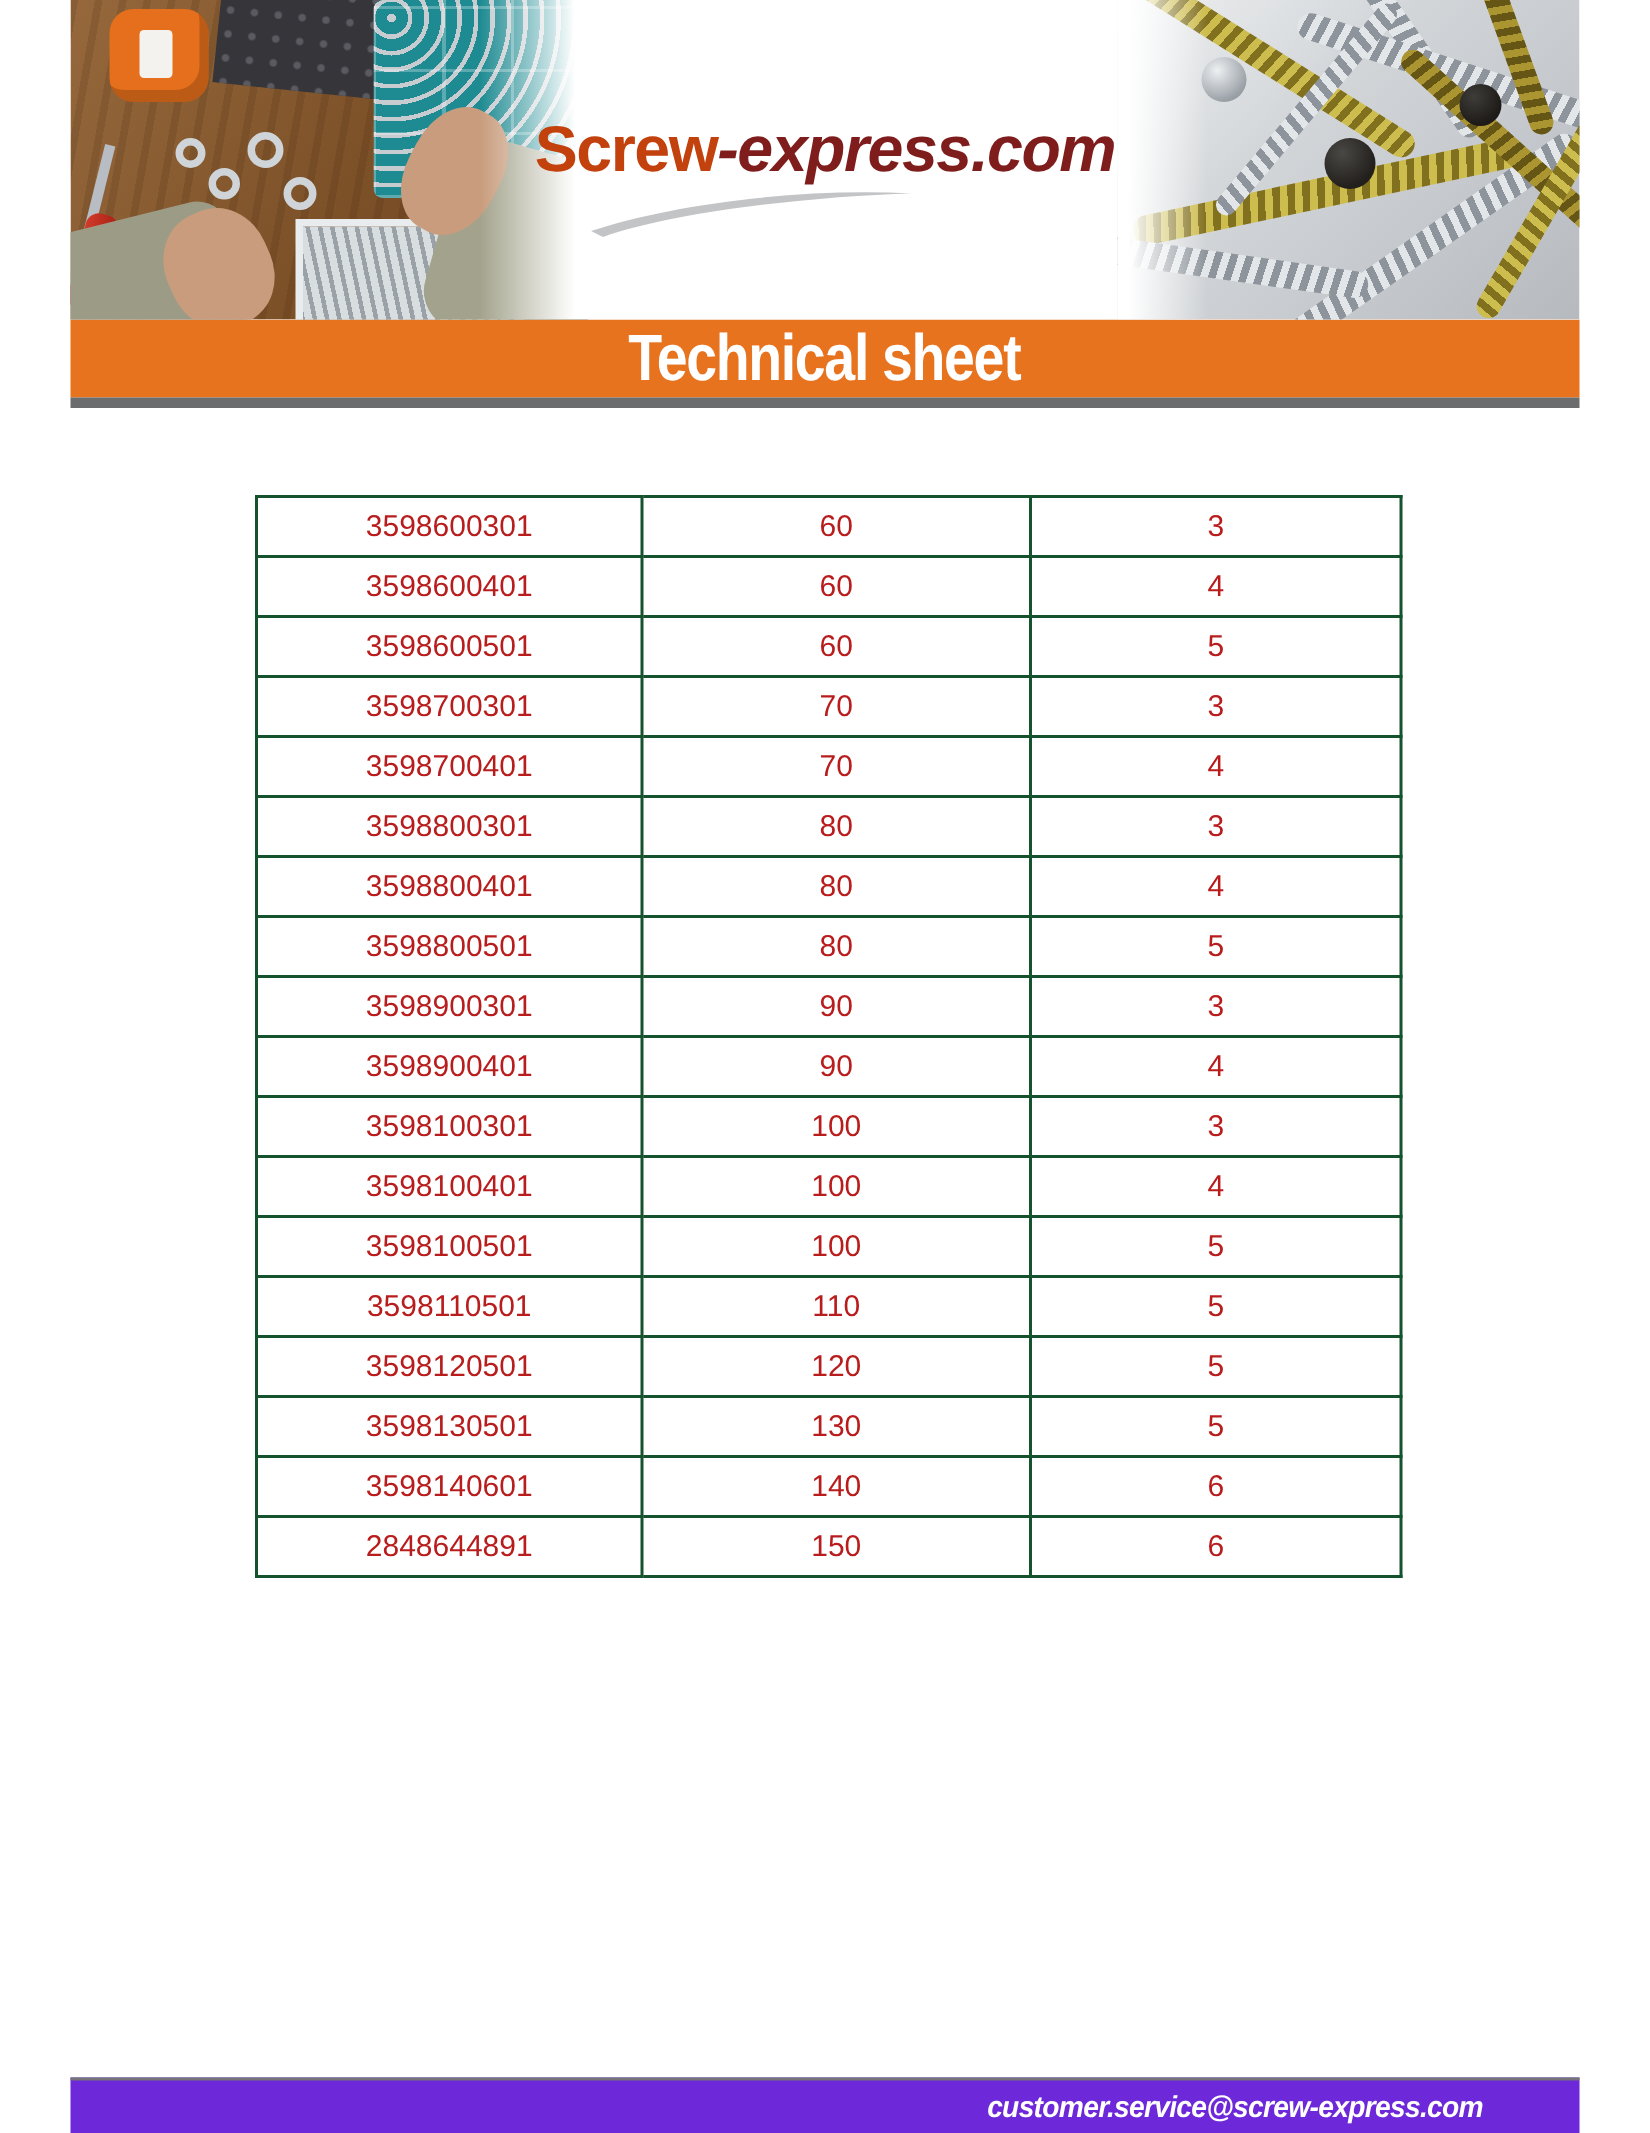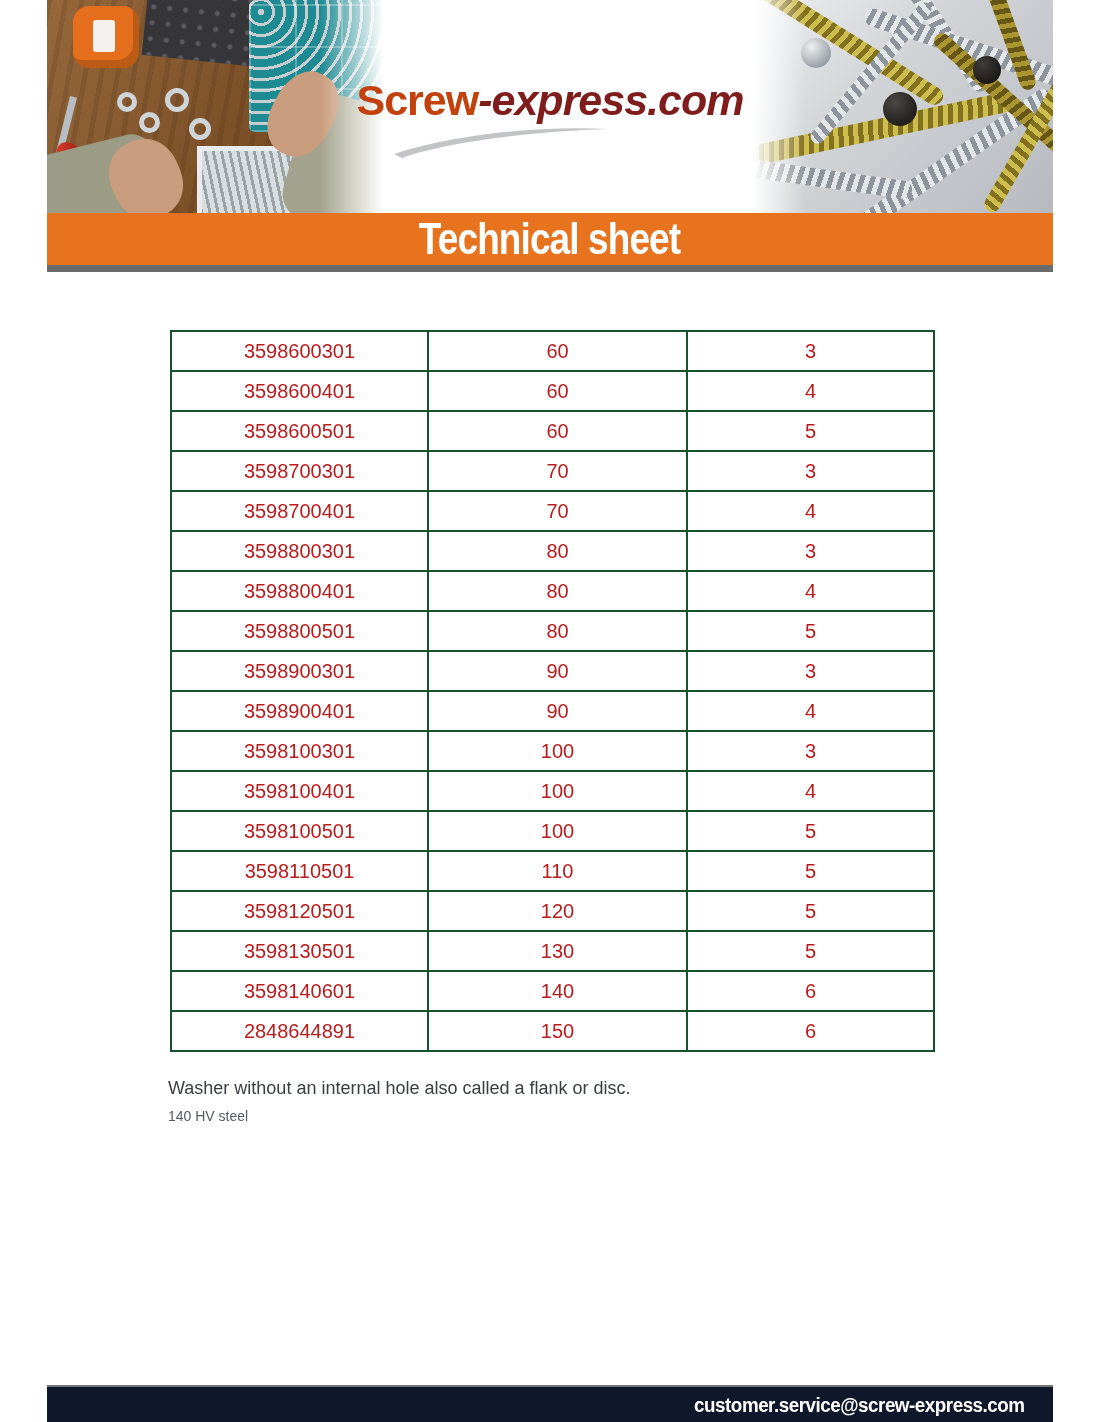--- a/index.html
+++ b/index.html
@@ -99,22 +99,22 @@
   .spec-table td{border:2px solid #14532d;height:38px;text-align:center;vertical-align:middle;
     font-size:20px;color:#b91c1c;padding:0;}
 
   
   .notes{margin:26px 0 0 168px;}
   .note1{font-size:18px;color:#3a3e42;}
   .note2{font-size:14px;color:#555a5f;margin-top:9px;}
 
   
   .footer-bar{position:absolute;left:47px;right:47px;bottom:0;height:37px;
-    background:#0f172a;border-top:2px solid #757577;
-    text-align:right;line-height:37px;padding-right:28px;box-sizing:border-box;}
+    background:#6d28d9;border-top:2px solid #757577;
+    text-align:right;line-height:37px;padding-right:64px;box-sizing:border-box;font-style:italic;}
   .footer-email{display:inline-block;color:#ffffff;font-weight:bold;font-size:20px;
     letter-spacing:-.5px;transform:scaleX(.94);transform-origin:right center;}
 </style>
 </head>
 <body>
 
 <div class="page">
 
   <div class="header">
 
@@ -264,22 +264,18 @@
           <td>6</td>
         </tr>
         <tr>
           <td>2848644891</td>
           <td>150</td>
           <td>6</td>
         </tr>
       </tbody>
   </table>
 
-  <div class="notes">
-    <div class="note1">Washer without an internal hole also called a flank or disc.</div>
-    <div class="note2">140 HV steel</div>
-  </div>
 
   <div class="footer-bar">
     <span class="footer-email">customer.service@screw-express.com</span>
   </div>
 
 </div>
 
 </body></html>

